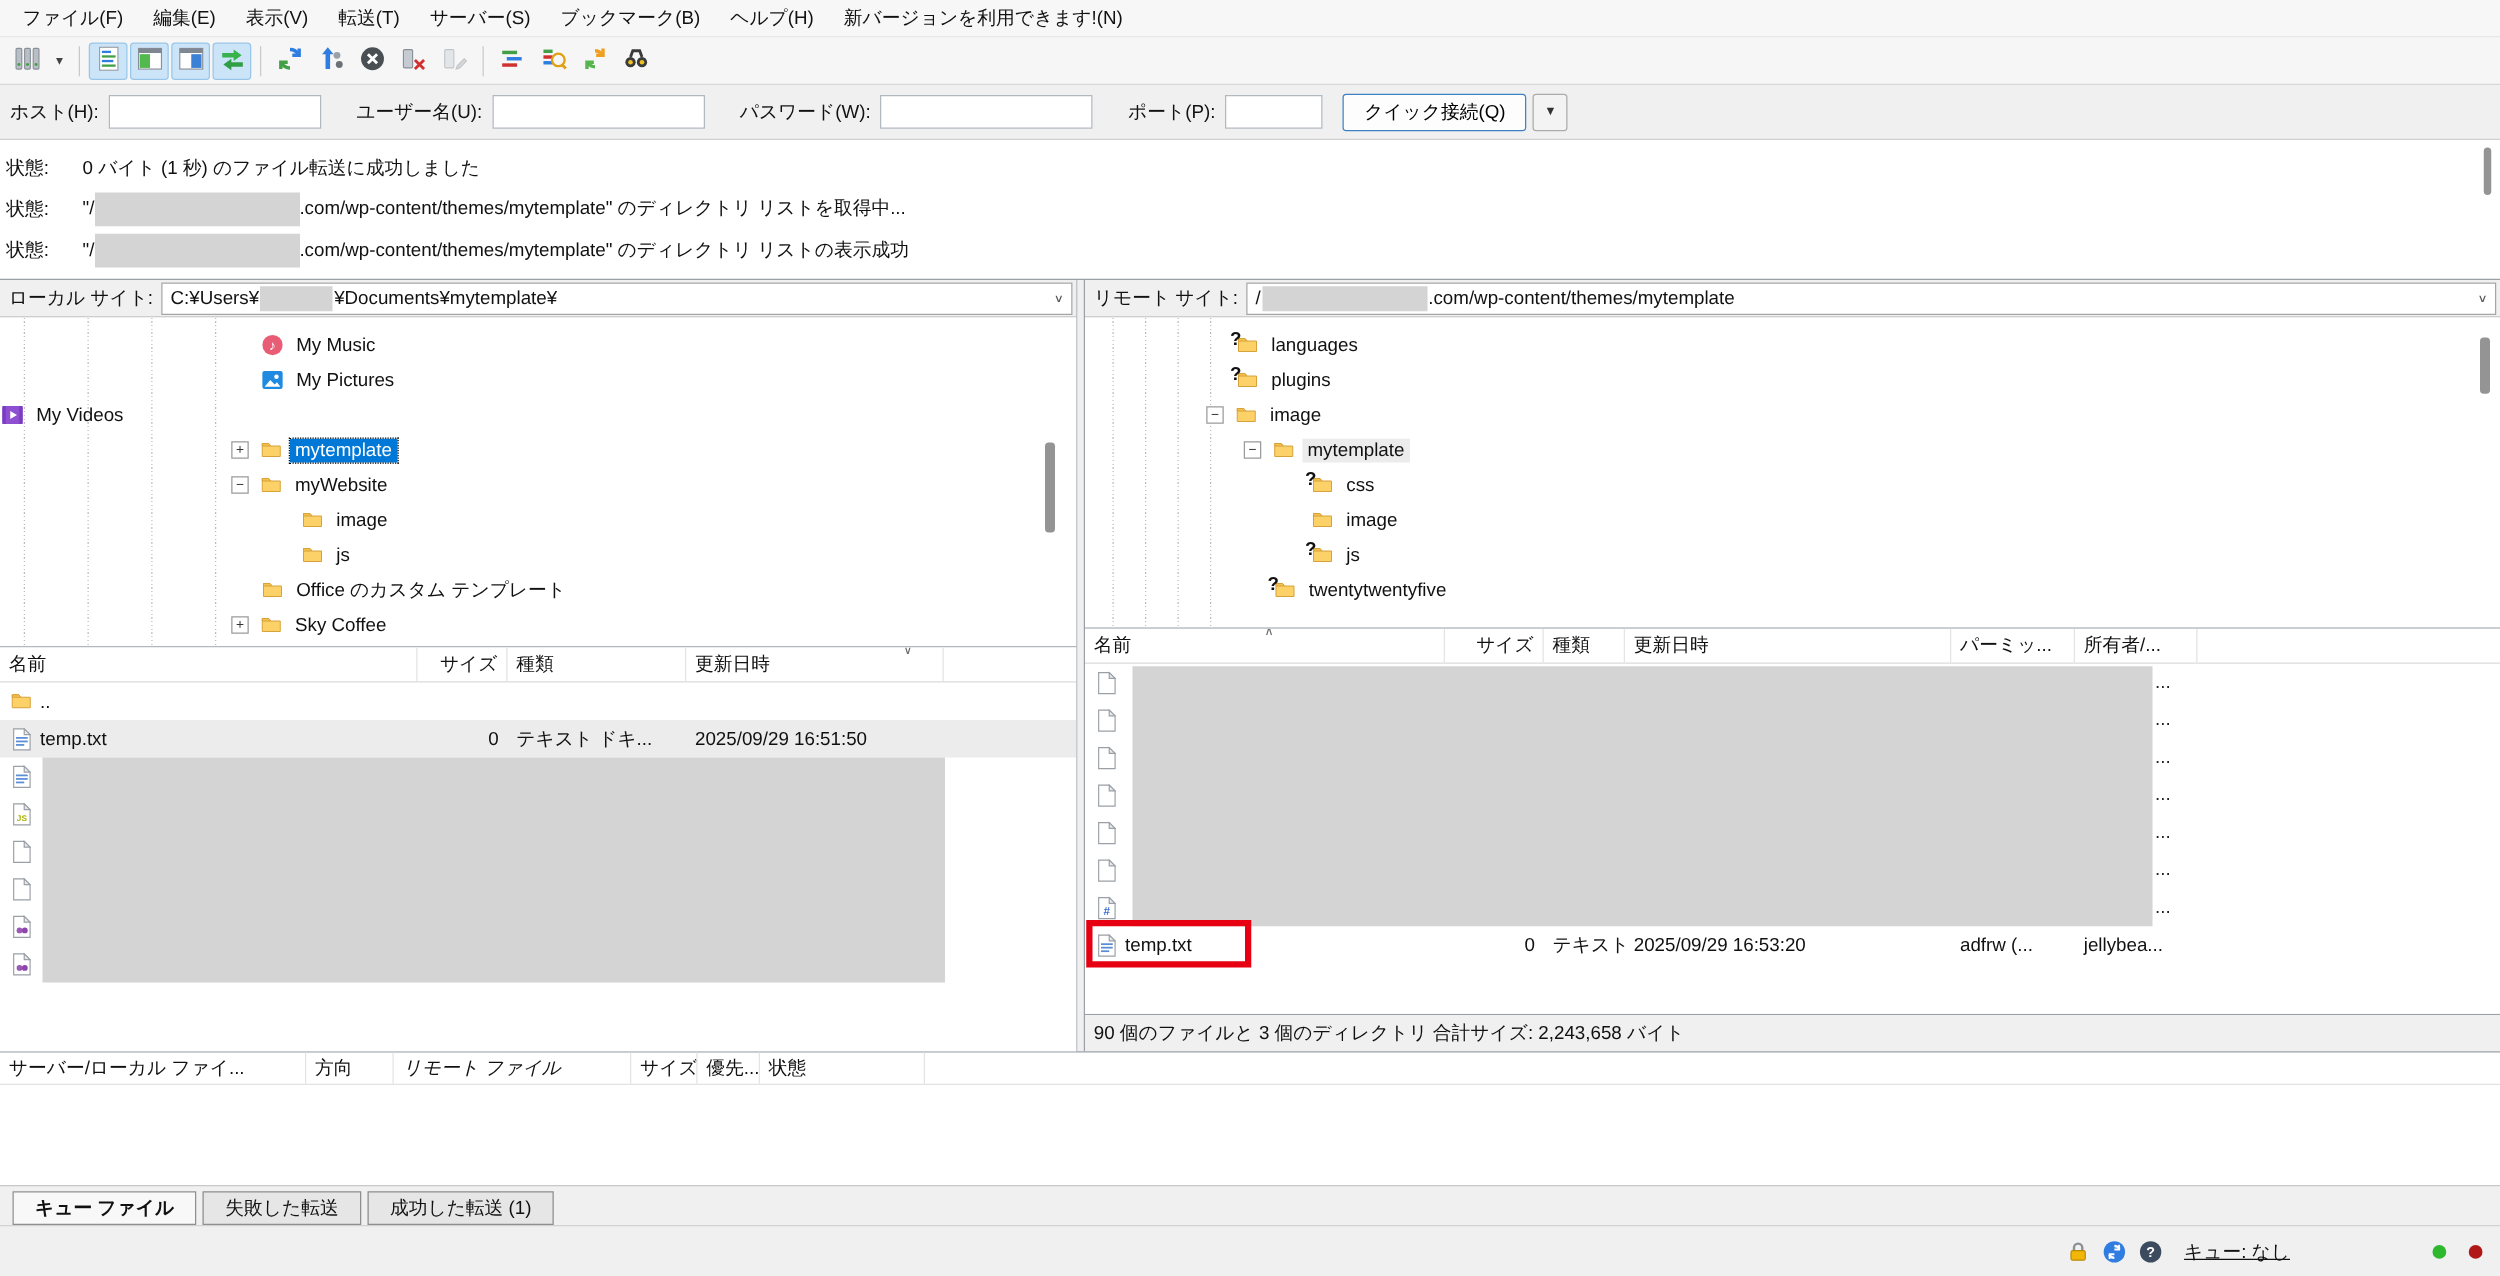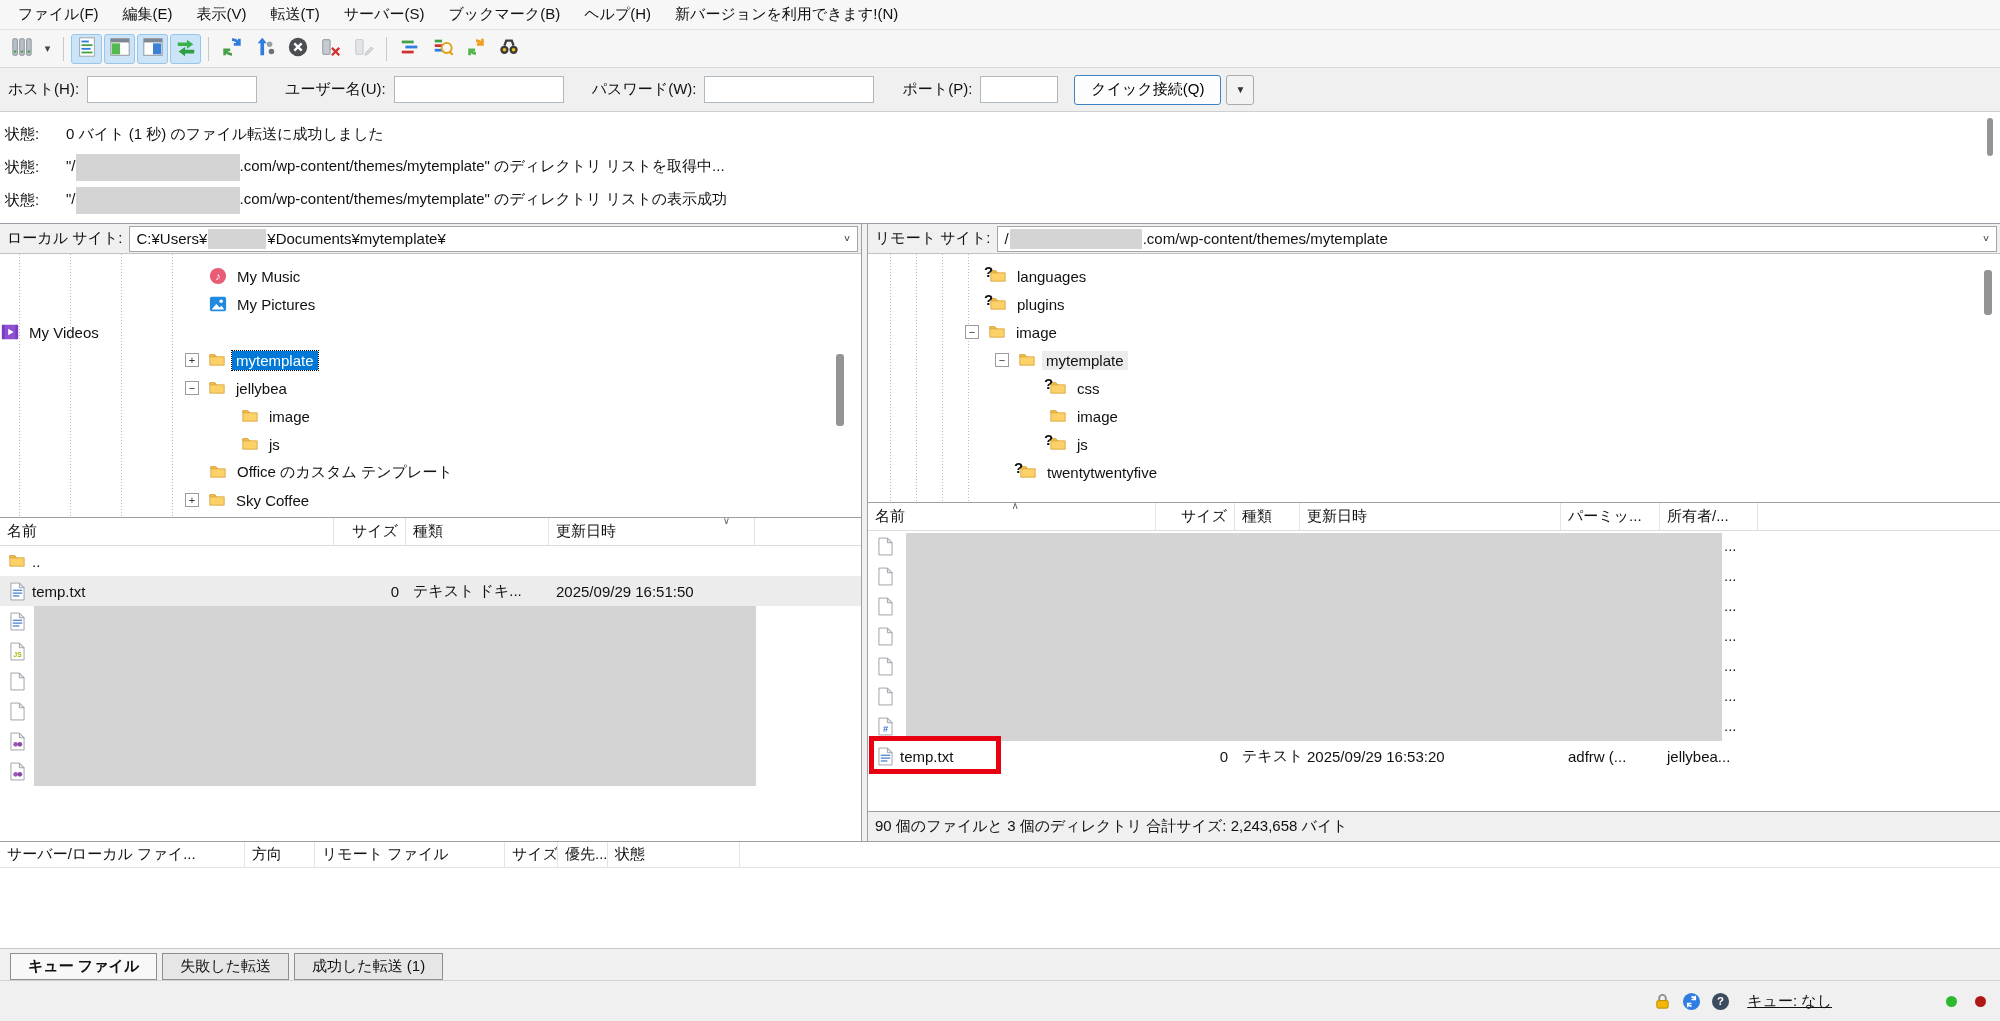--- a/index.html
+++ b/index.html
@@ -315,21 +315,21 @@
             <span class="label-box sel-active">mytemplate</span>
           </div>
           <div class="tree-row" style="padding-left: 185px;">
             <span class="expander">−</span>
             <span class="icon-wrap">
               <svg viewBox="0 0 20 20" width="18" height="16">
                 <path d="M1 3.5h6.5l2 2.5H19v10.5H1z" fill="#fbd168" stroke="#d8a23a"></path>
                 <path d="M1 3.5h6.5l2 2.5H1z" fill="#f5c14e" stroke="#d8a23a"></path>
               </svg>
             </span>
-            <span class="label-box">jellybea</span>
+            <span class="label-box">myWebsite</span>
           </div>
           <div class="tree-row" style="padding-left: 240px;">
             <span class="icon-wrap">
               <svg viewBox="0 0 20 20" width="18" height="16">
                 <path d="M1 3.5h6.5l2 2.5H19v10.5H1z" fill="#fbd168" stroke="#d8a23a"></path>
                 <path d="M1 3.5h6.5l2 2.5H1z" fill="#f5c14e" stroke="#d8a23a"></path>
               </svg>
             </span>
             <span class="label-box">image</span>
           </div>
@@ -759,21 +759,21 @@
         <span>90 個のファイルと 3 個のディレクトリ 合計サイズ: 2,243,658 バイト</span>
       </div>
     </div>
 
   </div>
 
   <div class="queue-panel">
     <div class="queue-header" id="queue-header">
         <div class="q-h" style="width: 245px;">サーバー/ローカル ファイ...</div>
         <div class="q-h" style="width: 70px;">方向</div>
-        <div class="q-h" style="width: 190px;">リモート ファイル</div>
+        <div class="q-h" style="width: 190px; font-style: italic;">リモート ファイル</div>
         <div class="q-h right" style="width: 53px;">サイズ</div>
         <div class="q-h" style="width: 50px;">優先...</div>
         <div class="q-h" style="width: 132px;">状態</div>
       </div>
   </div>
 
   <div class="tabs-row" id="tabs-row">
       <div class="tab active">キュー ファイル</div>
       <div class="tab">失敗した転送</div>
       <div class="tab">成功した転送 (1)</div>

